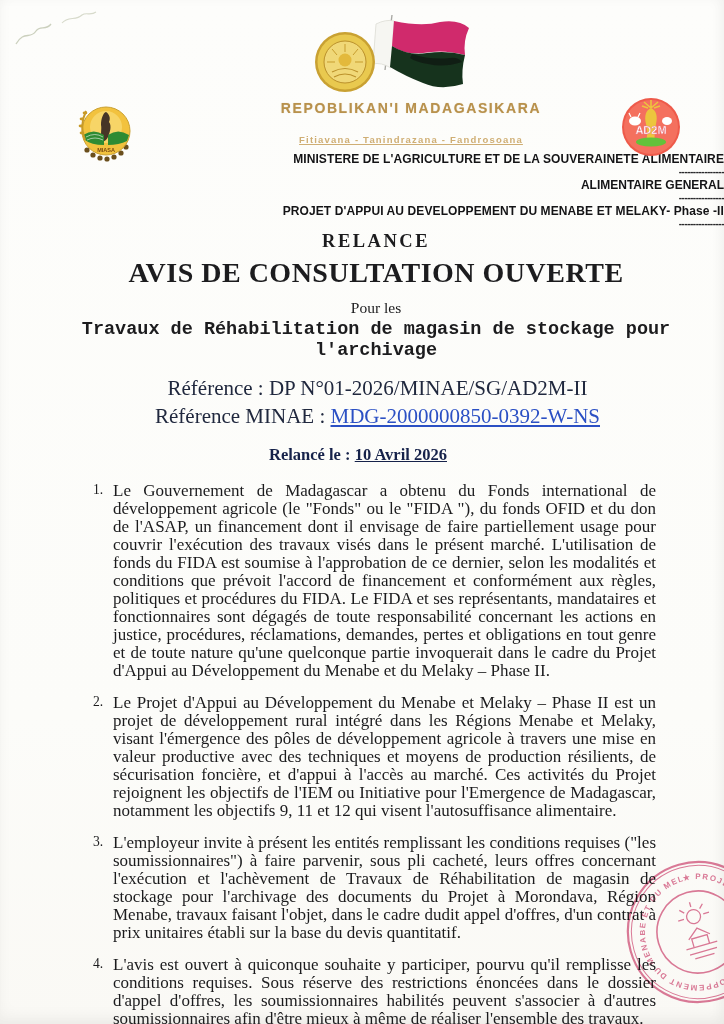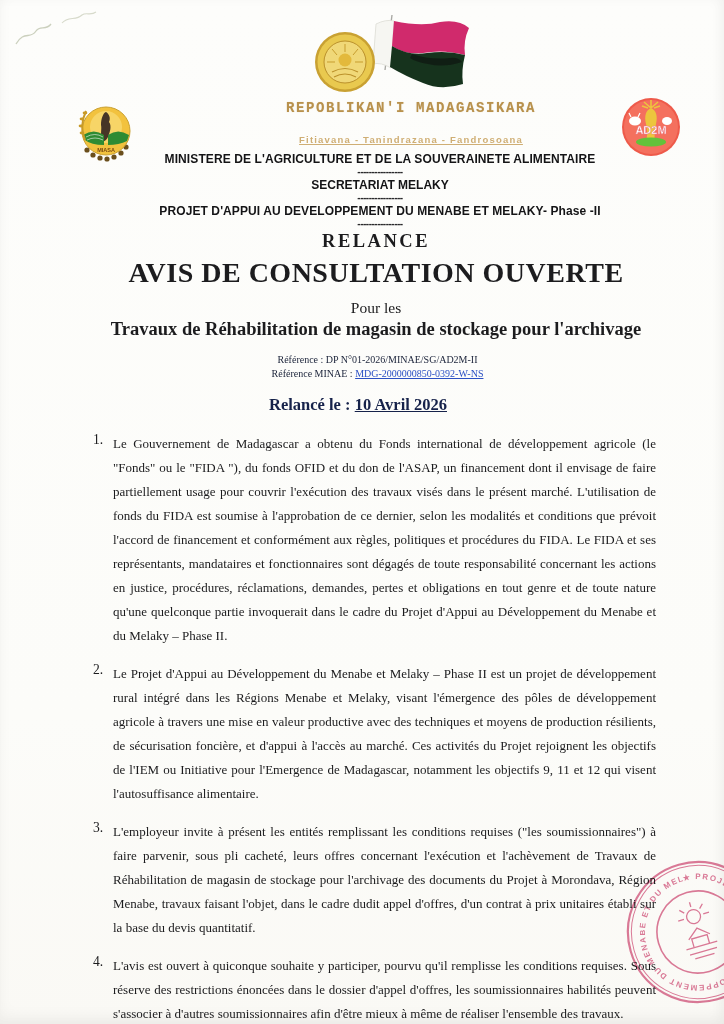--- a/index.html
+++ b/index.html
@@ -11,61 +11,61 @@
     overflow:hidden;
     font-family:"Liberation Serif", serif;
     color:#1c1c1e;
     box-shadow:inset 0 -8px 14px rgba(0,0,0,.045), inset -5px 0 12px rgba(0,0,0,.025);
   }
   
   .scribble{position:absolute;top:8px;left:10px;}
   .emblem-wrap{text-align:center;padding-top:12px;padding-left:50px;}
   .emblem-svg{display:block;margin:0 auto;}
   .republic{
-    font-family:Liberation Mono, monospace;font-weight:bold;
+    font-family:Liberation Sans, sans-serif;font-weight:bold;
     font-size:14px;letter-spacing:1.6px;color:#b8914c;
     text-shadow:0 0 1px rgba(184,145,76,.45);
     padding-left:48px;margin-top:-4px;
   }
   .motto{
     font-family:"Liberation Sans", sans-serif;font-weight:bold;
     font-size:9.5px;letter-spacing:1.2px;color:#cfae74;
     padding-left:48px;margin-top:18px;text-decoration:underline;
   }
-  .admin-block{text-align:center;padding-left:36px;margin-top:7px;}
+  .admin-block{text-align:right;padding-left:36px;margin-top:7px;}
   .ministry,.project{
     font-family:"Liberation Sans", sans-serif;font-weight:bold;
     font-size:12px;color:#141416;letter-spacing:.1px;
   }
   .secretariat{
     font-family:"Liberation Sans", sans-serif;font-weight:bold;
     font-size:12px;color:#141416;
   }
   .sep{
     font-family:"Liberation Sans", sans-serif;font-weight:bold;
     font-size:10px;letter-spacing:-.5px;color:#2a2a2c;
     line-height:7px;margin:2px 0 3px 0;
   }
   
   .title-block{text-align:center;padding-left:28px;}
   .relance{font-weight:bold;font-size:18.5px;letter-spacing:2.5px;margin-top:4px;}
   .avis{font-weight:bold;font-size:28px;letter-spacing:.5px;margin-top:5px;}
   .pourles{font-size:15.5px;margin-top:10px;}
-  .subject{font-weight:bold;font-size:18.5px;line-height:1.16;margin-top:2px;}
-  .refs{text-align:center;padding-left:31px;margin-top:13px;font-size:10px;color:#20283e;line-height:1.32;}
+  .subject{font-weight:bold;font-size:18.5px;line-height:1.16;margin-top:2px;font-family:Liberation Mono, monospace;}
+  .refs{text-align:center;padding-left:31px;margin-top:13px;font-size:21px;color:#20283e;line-height:1.32;}
   .ref-link{color:#2b50c4;text-decoration:underline;cursor:pointer;}
   .date-line{text-align:center;padding-right:8px;margin-top:15px;
     font-weight:bold;font-size:16.5px;color:#16224a;}
   .date-underline{text-decoration:underline;}
   
   .paras{margin:17px 68px 0 93px;}
   .para{display:flex;margin-bottom:14px;}
   .para .num{flex:0 0 20px;font-size:13.6px;line-height:15.4px;}
   .para .ptext{
-    flex:1;font-size:13px;line-height:24px;
+    flex:1;font-size:17px;line-height:18px;
     text-align:justify;text-justify:inter-word;color:#1b1b1d;
   }
   .inline-link{color:#2b50c4;text-decoration:underline;cursor:pointer;}
   
   .stamp{
     position:absolute;left:622px;top:856px;
     opacity:.78;mix-blend-mode:multiply;
     transform:rotate(-16deg);
   }
 </style>
@@ -137,21 +137,21 @@
         <path d="M60,60 Q73,53 86,60 M62,65 Q73,59 84,65" stroke="#bb912b" stroke-width="1.2" fill="none"></path>
       </g>
     </svg>
     <div class="republic">REPOBLIKAN'I MADAGASIKARA</div>
     <div class="motto">Fitiavana - Tanindrazana - Fandrosoana</div>
   </div>
 
   <div class="admin-block">
     <div class="ministry">MINISTERE DE L'AGRICULTURE ET DE LA SOUVERAINETE ALIMENTAIRE</div>
     <div class="sep">----------------</div>
-    <div class="secretariat">SECRETARIAT MELAKY</div>
+    <div class="secretariat">ALIMENTAIRE GENERAL</div>
     <div class="sep">----------------</div>
     <div class="project">PROJET D'APPUI AU DEVELOPPEMENT DU MENABE ET MELAKY- Phase -II</div>
     <div class="sep">----------------</div>
   </div>
 
   <div class="title-block">
     <div class="relance">RELANCE</div>
     <div class="avis">AVIS DE CONSULTATION OUVERTE</div>
     <div class="pourles">Pour les</div>
     <div class="subject">Travaux de Réhabilitation de magasin de stockage pour l'archivage</div>

